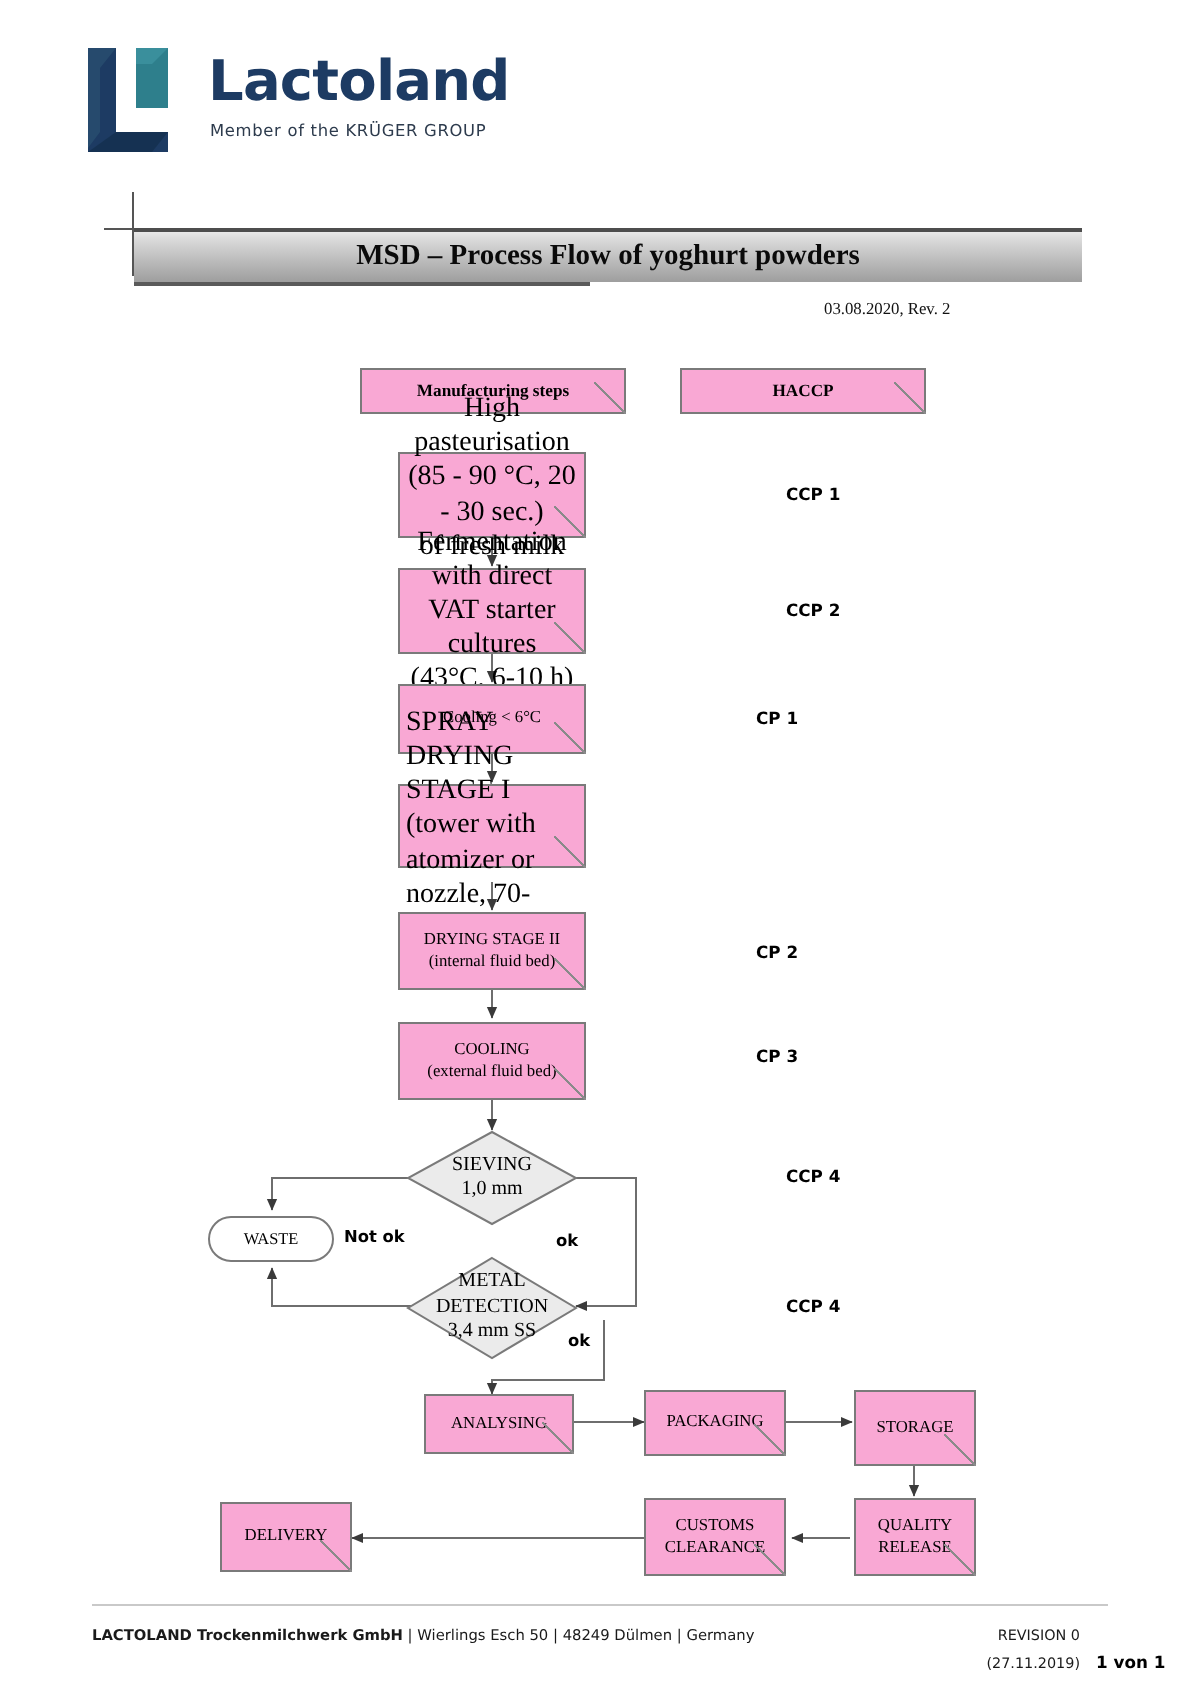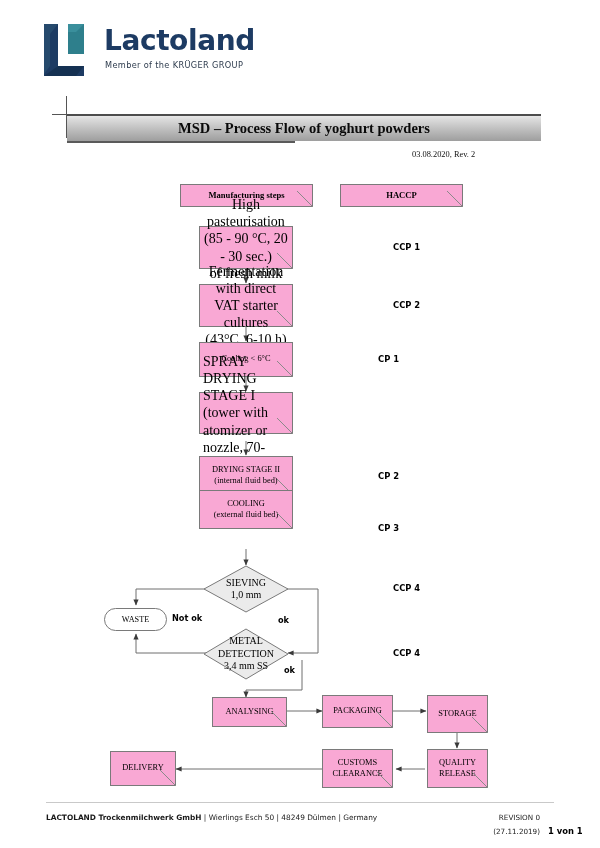--- a/index.html
+++ b/index.html
@@ -372,21 +372,21 @@
     </div>
   </div>
 
   <div class="node proc-node big" id="node-drying-stage-2" style="left:199px; top:456px; width:94px; height:39px;">
     <div class="lines">
       <div>DRYING STAGE II</div>
       <div>(internal fluid bed)</div>
     </div>
   </div>
 
-  <div class="node proc-node big" id="node-cooling-external" style="left:199px; top:490px; width:94px; height:39px;align-items:center;">
+  <div class="node proc-node big" id="node-cooling-external" style="left:199px; top:511px; width:94px; height:39px;align-items:center;">
     <div class="lines">
       <div>COOLING</div>
       <div>(external fluid bed)</div>
     </div>
   </div>
 
   <div class="diamond" id="dia-sieving" style="left:203px; top:565px; width:86px; height:48px;">
     <svg class="dia-shape" viewBox="0 0 86 48" preserveAspectRatio="none">
       <polygon points="43,1 85,24 43,47 1,24" fill="#ebebeb" stroke="#7a7a7a" stroke-width="1"></polygon>
     </svg>

